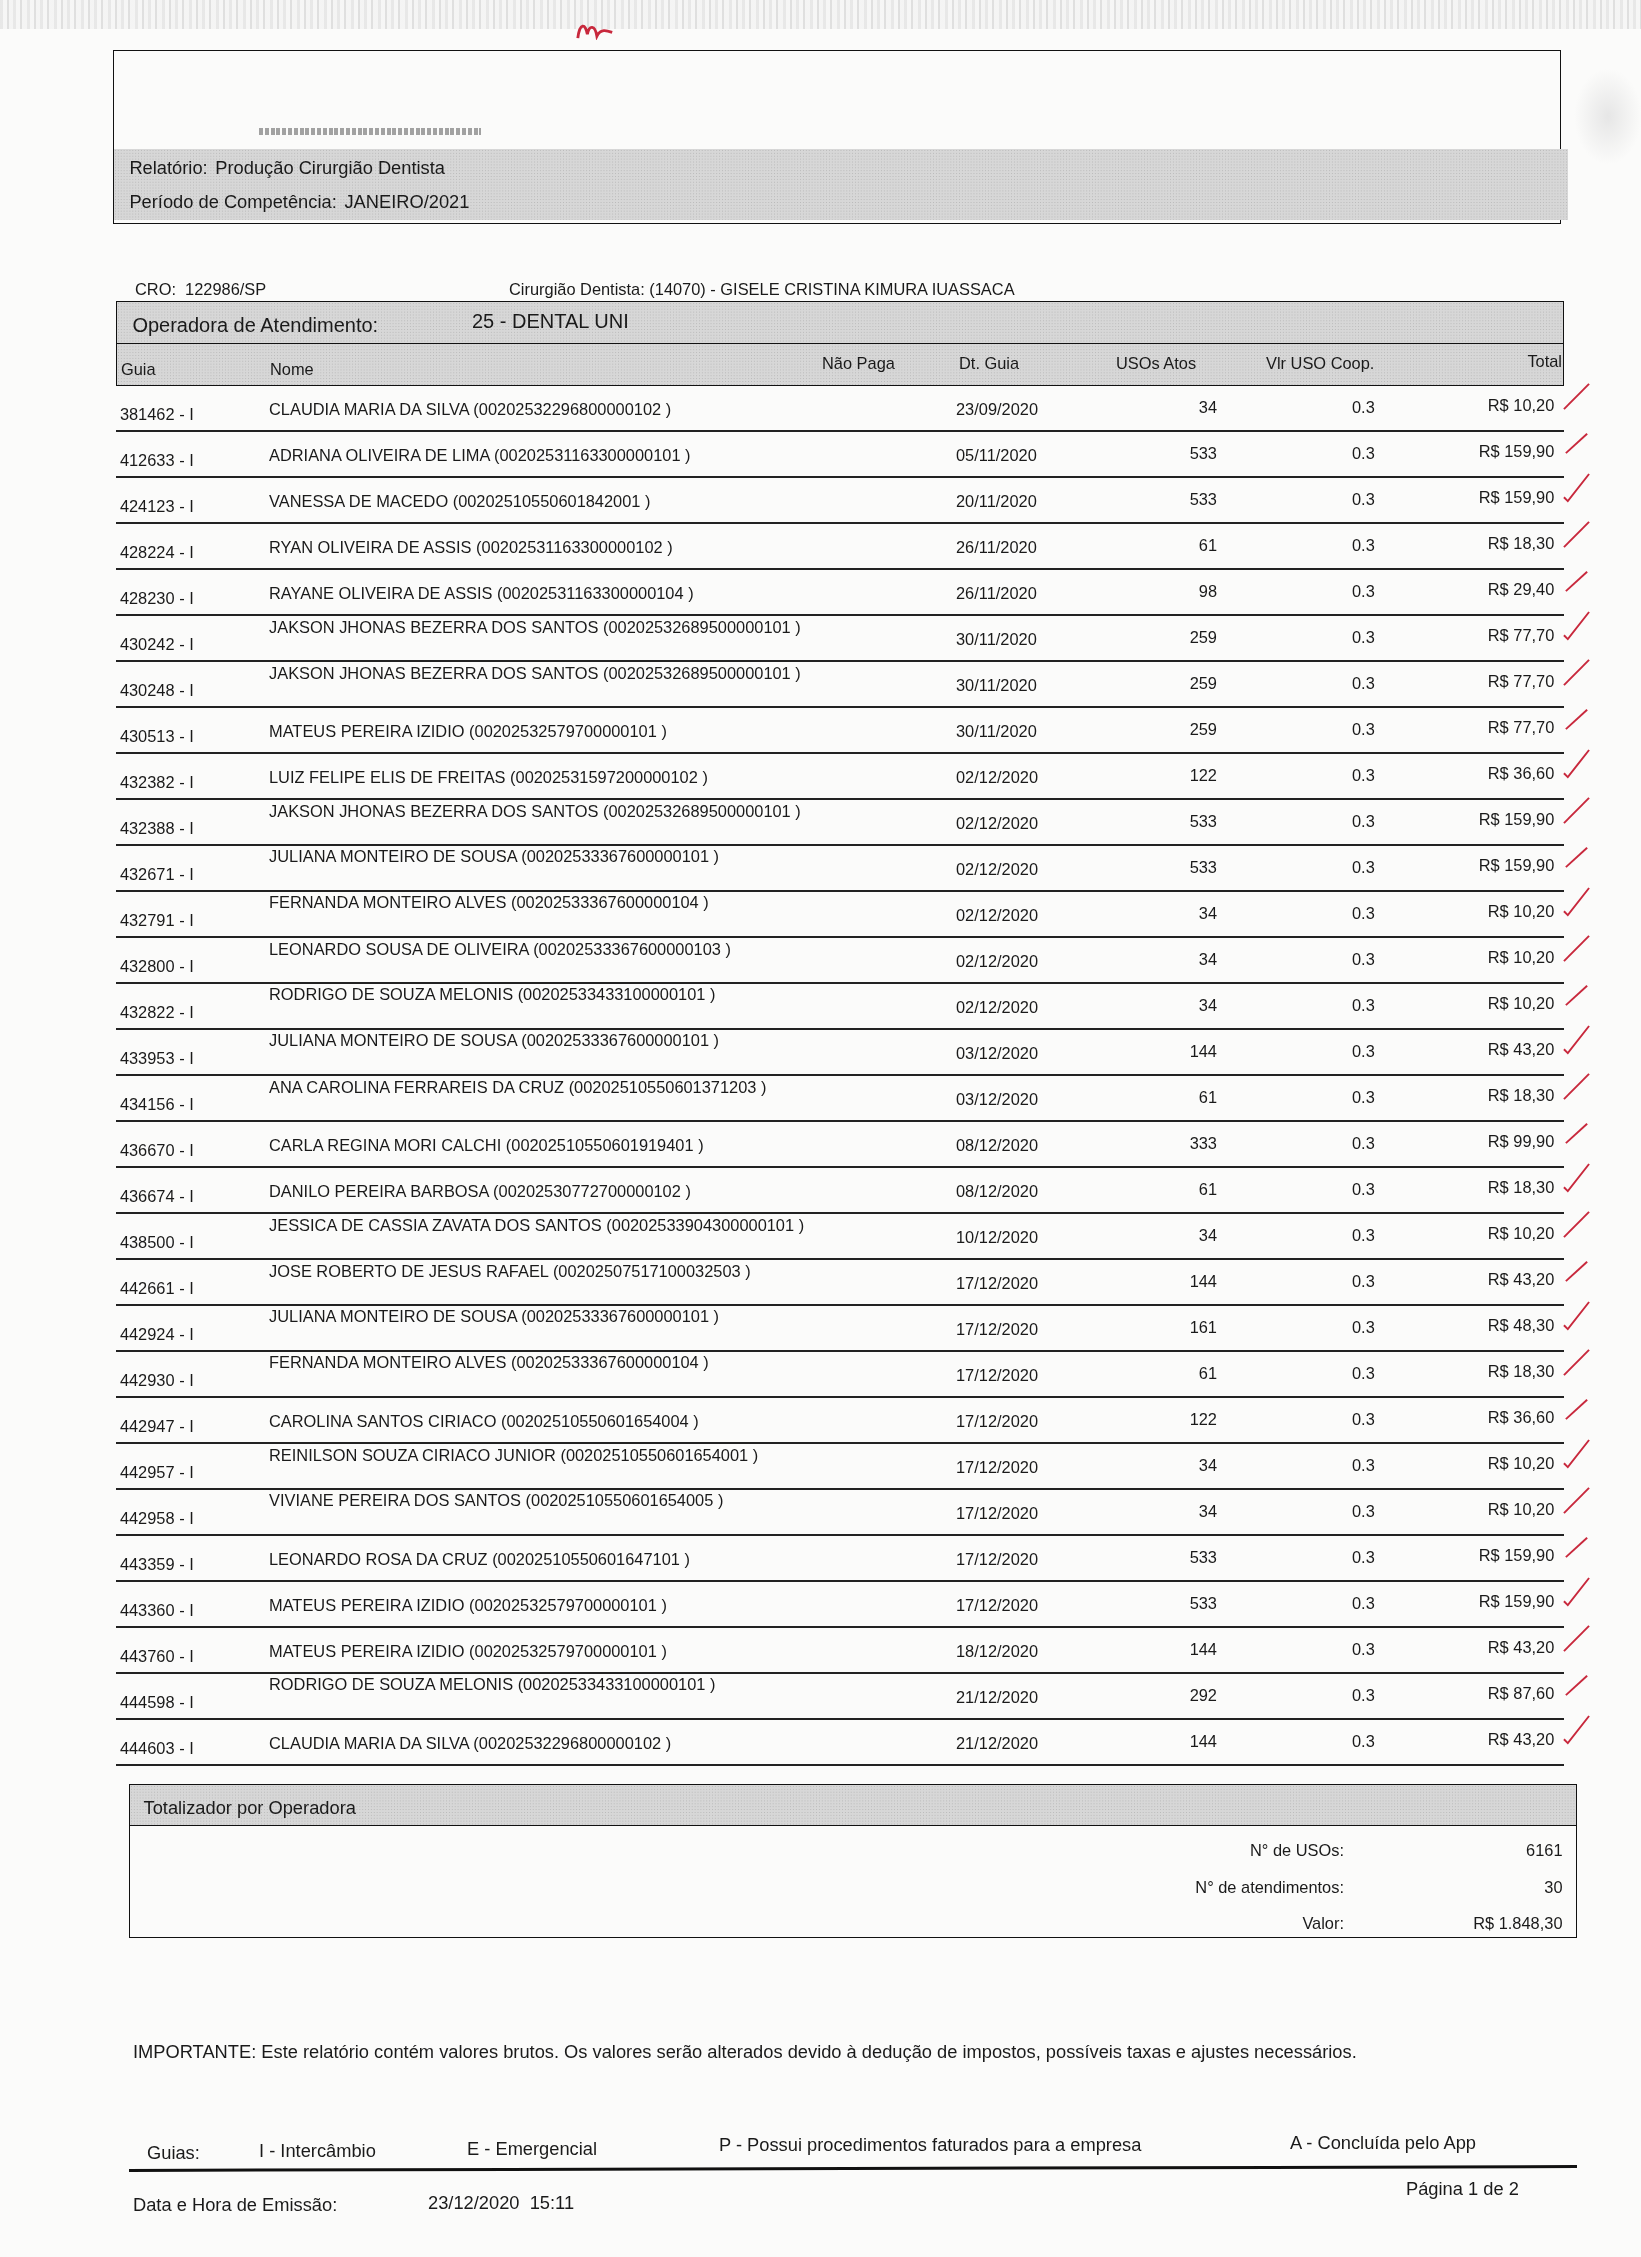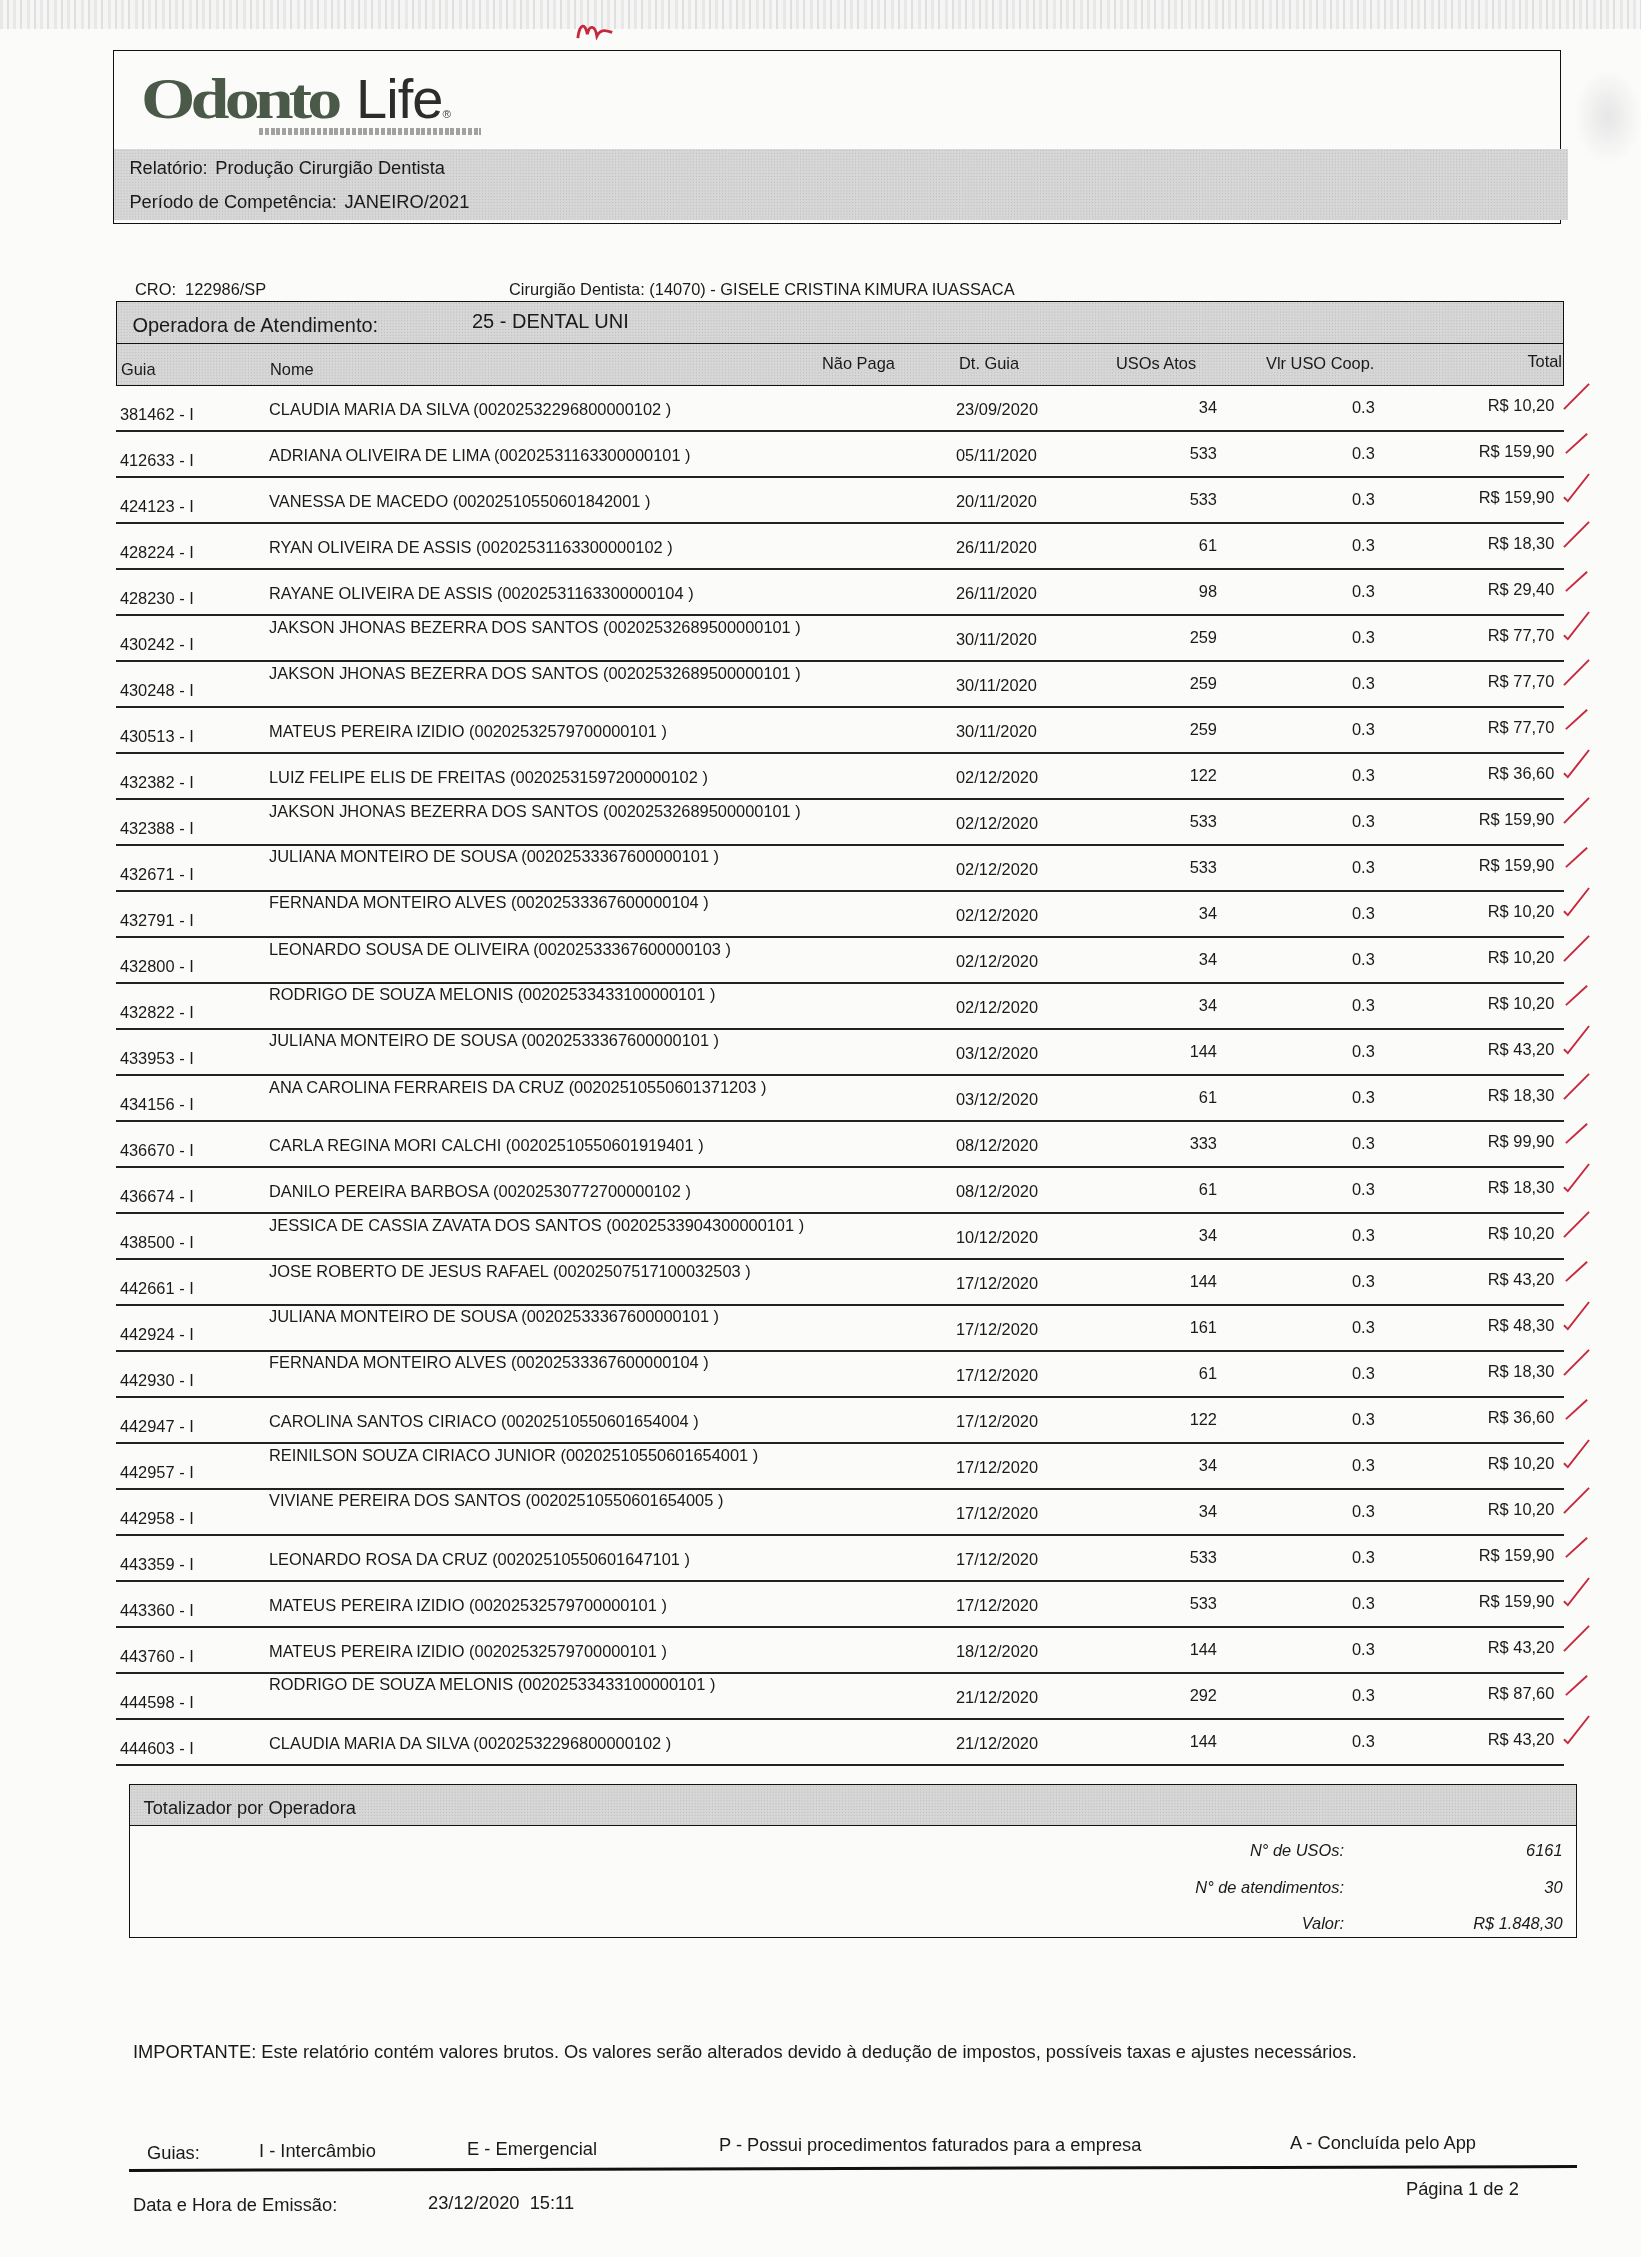--- a/index.html
+++ b/index.html
@@ -96,21 +96,21 @@
     position: absolute; right: -27px; top: -5.8px; width: 29px; height: 33px;
   }
 
   
   .tot-box {
     position: absolute; left: 129px; top: 1784px; width: 1448px; height: 154px;
     border: 1.9px solid #111; box-sizing: border-box;
   }
   .tot-head { position: absolute; left: 0; top: 0; width: 100%; height: 41px; border-bottom: 1.9px solid #111; box-sizing: border-box; }
   .tot-title { position: absolute; left: 13.5px; top: 11.6px; font-size: 18.3px; }
-  .tot-line { position: absolute; font-size: 16.4px; font-style: italic; }
+  .tot-line { position: absolute; font-size: 16.4px; }
   .tot-lbl { right: 232px; text-align: right; }
   .tot-val { right: 13.5px; text-align: right; }
   .t1 { top: 56px; } .t2 { top: 93px; } .t3 { top: 129px; }
 
   .important {
     position: absolute; left: 133px; top: 2037px; width: 1390px; font-size: 18.3px; line-height: 29px;
   }
   .legend { position: absolute; top: 2136px; font-size: 18.3px; }
   .lg-guias { left: 147px; top: 2142px; }
   .lg-i { left: 259px; top: 2140px; }
@@ -127,25 +127,20 @@
 <body>
 
 <div class="scan-noise"></div>
 <svg class="pen-mark" viewBox="0 0 44 22">
   <path d="M4 20 C 6 4, 12 4, 14 16 C 16 6, 22 6, 24 18 C 28 10, 34 12, 40 14" stroke="#c8283c" stroke-width="3" fill="none"></path>
 </svg>
 <div class="ghost-logo"></div>
 
 <div class="header-frame">
   <div class="logo-area">
-    <div class="logo">
-      <span class="odonto">Odonto</span>
-      <span class="life">Life</span>
-      <span class="reg">®</span>
-    </div>
     <div class="logo-tagline-bar"></div>
   </div>
   <div class="report-band gray">
     <div class="line l1">
       <span class="lbl">Relatório:</span><span>Produção Cirurgião Dentista</span>
     </div>
     <div class="line l2">
       <span class="lbl">Período de Competência:</span><span>JANEIRO/2021</span>
     </div>
   </div>

